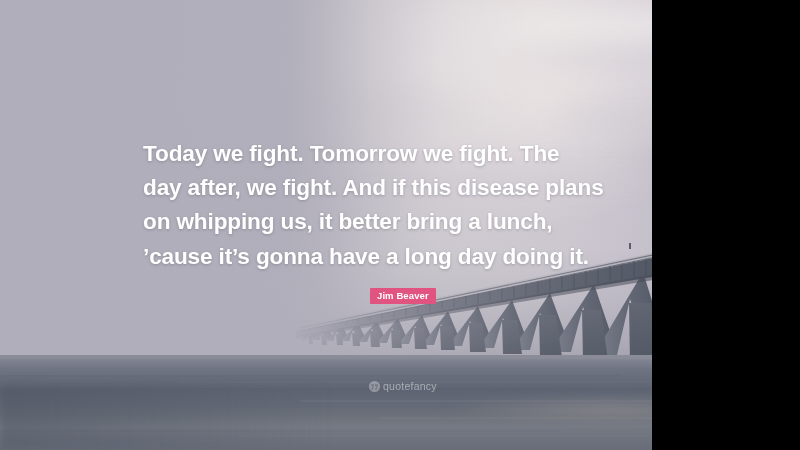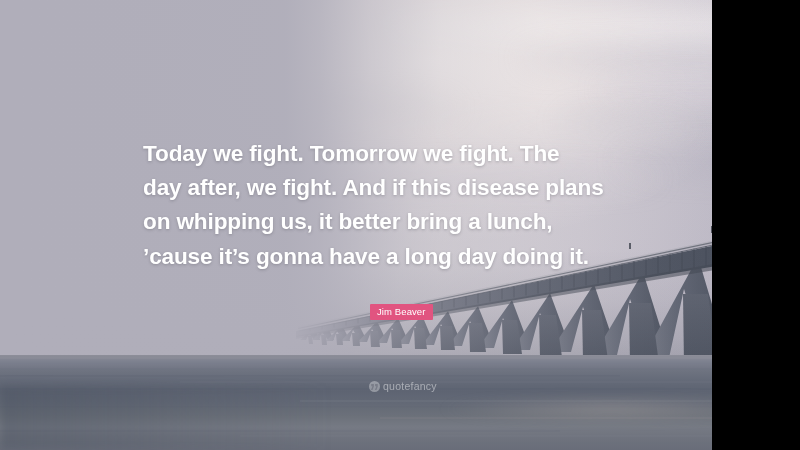--- a/index.html
+++ b/index.html
@@ -2,21 +2,21 @@
 <html><head>
 <meta charset="utf-8">
 <style>
   html, body {
     margin: 0;
     padding: 0;
     background: #000;
   }
   #poster {
     position: relative;
-    width: 712px;
+    width: 652px;
     height: 450px;
     overflow: hidden;
     font-family: "Liberation Sans", sans-serif;
     user-select: none;
   }
 
   
   .sky {
     position: absolute;
     left: 0; top: 0;
@@ -164,25 +164,24 @@
 
   
   .author {
     position: absolute;
     left: 370px;
     top: 288px;
     padding: 2px 7px 3px 7px;
     background: #e15480;
     color: #ffffff;
     font-size: 9.5px;
-    font-weight: 400;
+    font-weight: 700;
     letter-spacing: 0.1px;
     line-height: 11px;
     border-radius: 1px;
-    margin-top: 16px;
   }
 
   
   .watermark {
     position: absolute;
     left: 369px;
     top: 381px;
     display: flex;
     align-items: center;
     gap: 3px;

